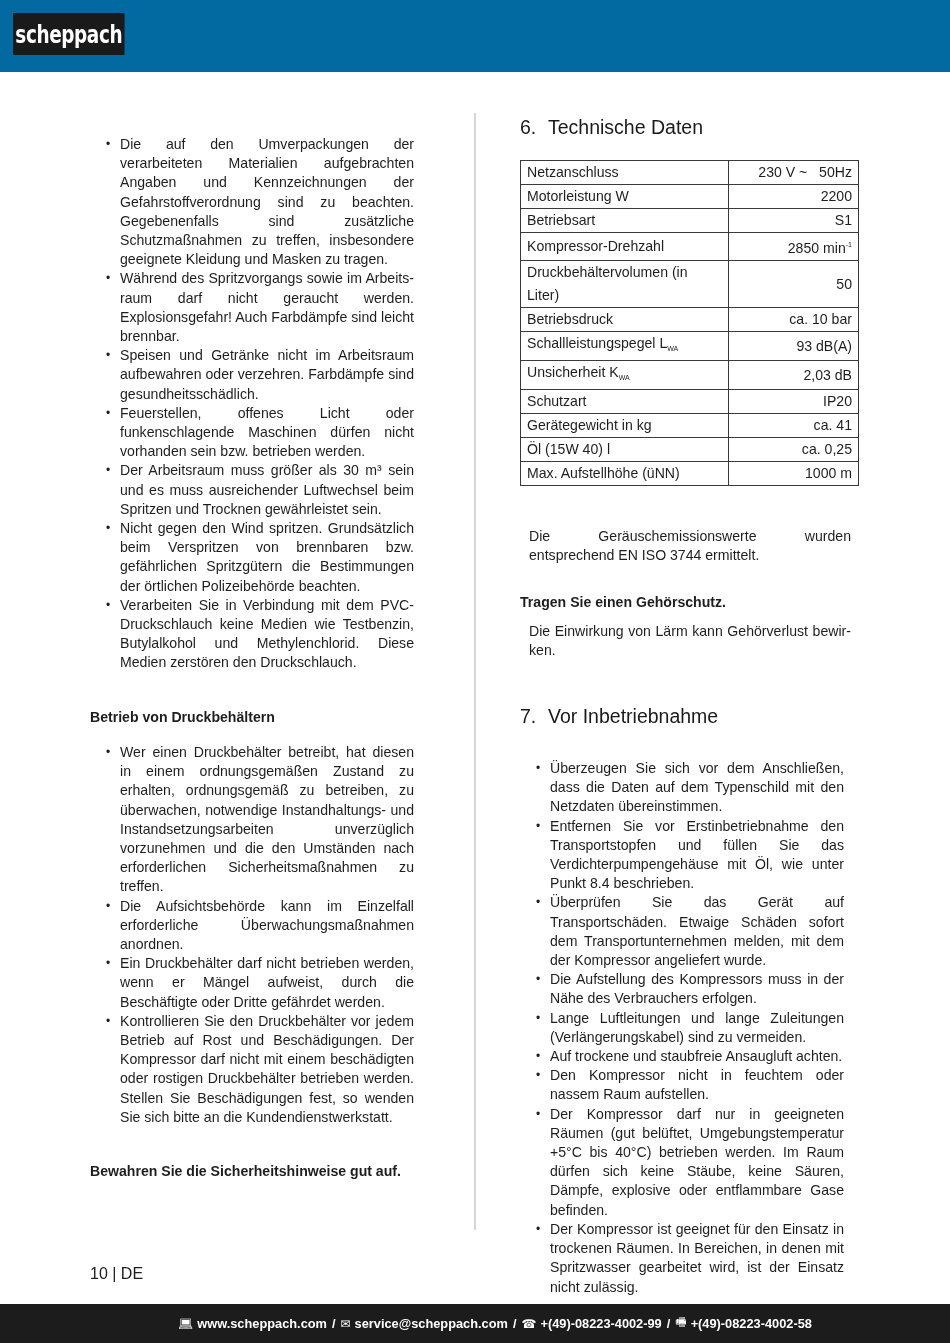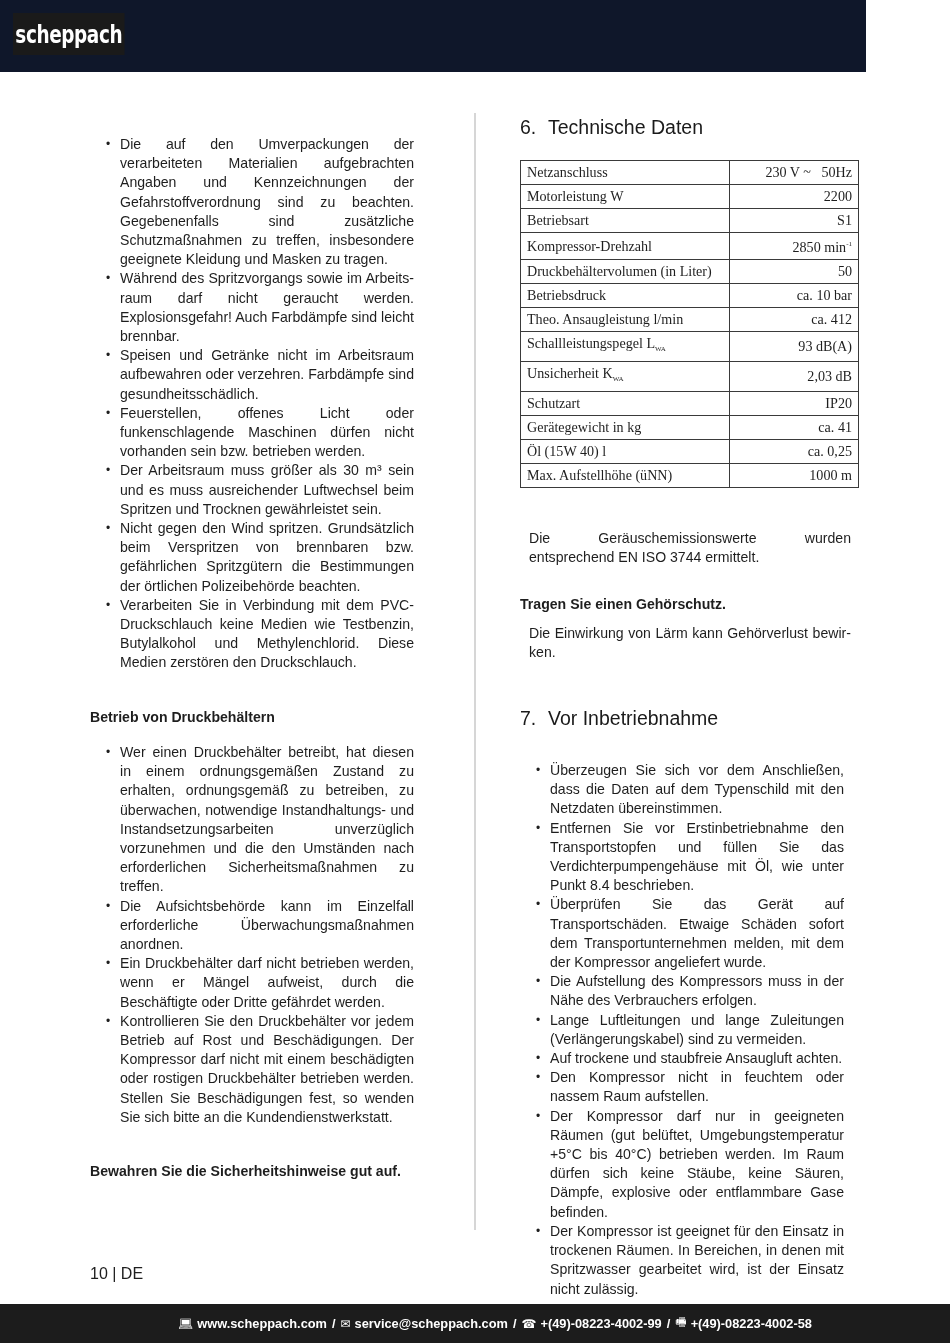--- a/index.html
+++ b/index.html
@@ -2,22 +2,22 @@
 <html><head>
 <meta charset="utf-8">
 <style>
   html, body { margin: 0; padding: 0; }
   body {
     width: 950px; height: 1343px; position: relative; overflow: hidden;
     background: #ffffff; color: #1e1e1e;
     font-family: "Liberation Sans", sans-serif;
   }
   .header-band {
-    position: absolute; left: 0; top: 0; width: 866px; height: 72px;
-    background: #0f172a;
+    position: absolute; left: 0; top: 0; width: 950px; height: 72px;
+    background: #0369a1;
   }
   .logo {
     position: absolute; left: 13px; top: 13px; width: 112px; height: 42px;
     background: #1a1a1a; color: #ffffff;
     display: flex; align-items: center; justify-content: center;
     font-family: "DejaVu Sans Condensed", "DejaVu Sans", sans-serif;
     font-weight: bold; font-size: 25px; letter-spacing: -0.5px;
     transform: scaleX(0.82); transform-origin: left center;
     width: 136px;
   }
@@ -47,21 +47,20 @@
   }
   h2.section .num { display: inline-block; width: 28px; }
 
   table.spec {
     border-collapse: collapse; width: 339px; margin-top: 20px;
     font-size: 14.1px;
   }
   table.spec td {
     border: 1px solid #3a3a3a; height: 23px; padding: 0 6px;
     line-height: 23px;
-    font-family: Liberation Serif, serif;
   }
   table.spec td.val { text-align: right; white-space: nowrap; padding-left: 29px; }
   table.spec sub, table.spec sup { font-size: 7px; }
   table.spec sub { vertical-align: -3px; }
   table.spec sup { vertical-align: 6px; }
 
   .page-num {
     position: absolute; left: 90px; top: 1265px; font-size: 16px; color: #1e1e1e;
   }
   .footer-band {
@@ -131,24 +130,20 @@
         </tr>
         <tr>
           <td><span>Druckbehältervolumen (in Liter)</span></td>
           <td class="val"><span style="white-space: pre; text-align: center;">50</span></td>
         </tr>
         <tr>
           <td><span>Betriebsdruck</span></td>
           <td class="val"><span style="white-space: pre;">ca. 10 bar</span></td>
         </tr>
         <tr>
-          <td><span>Theo. Ansaugleistung l/min</span></td>
-          <td class="val"><span style="white-space: pre;">ca. 412</span></td>
-        </tr>
-        <tr>
           <td><span>Schallleistungspegel L</span><sub>WA</sub></td>
           <td class="val"><span style="white-space: pre;">93 dB(A)</span></td>
         </tr>
         <tr>
           <td><span>Unsicherheit K</span><sub>WA</sub></td>
           <td class="val"><span style="white-space: pre;">2,03 dB</span></td>
         </tr>
         <tr>
           <td><span>Schutzart</span></td>
           <td class="val"><span style="white-space: pre;">IP20</span></td>

